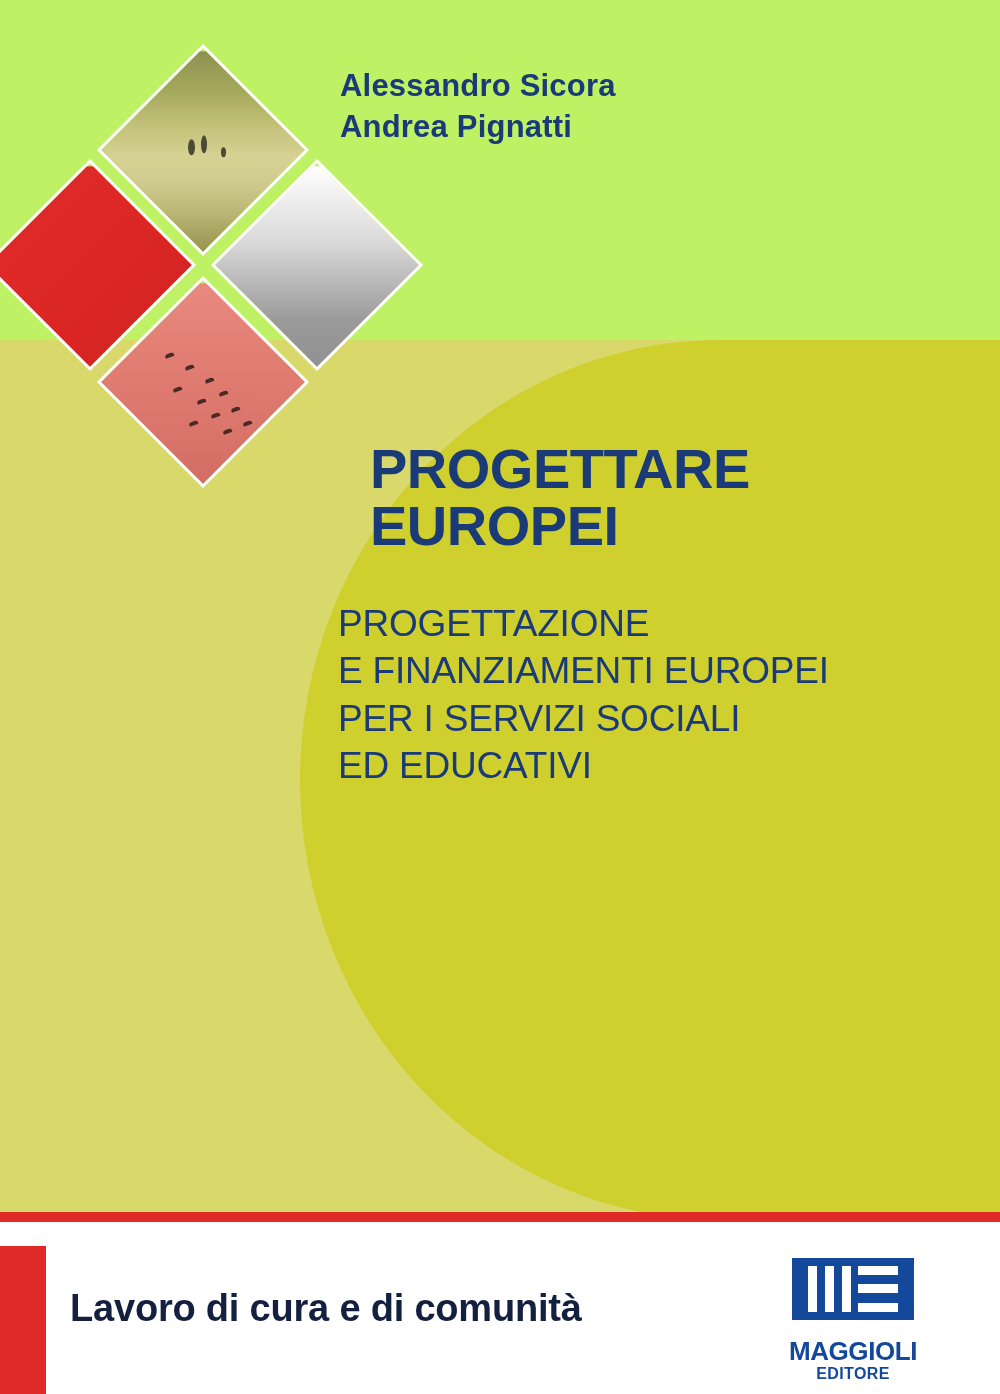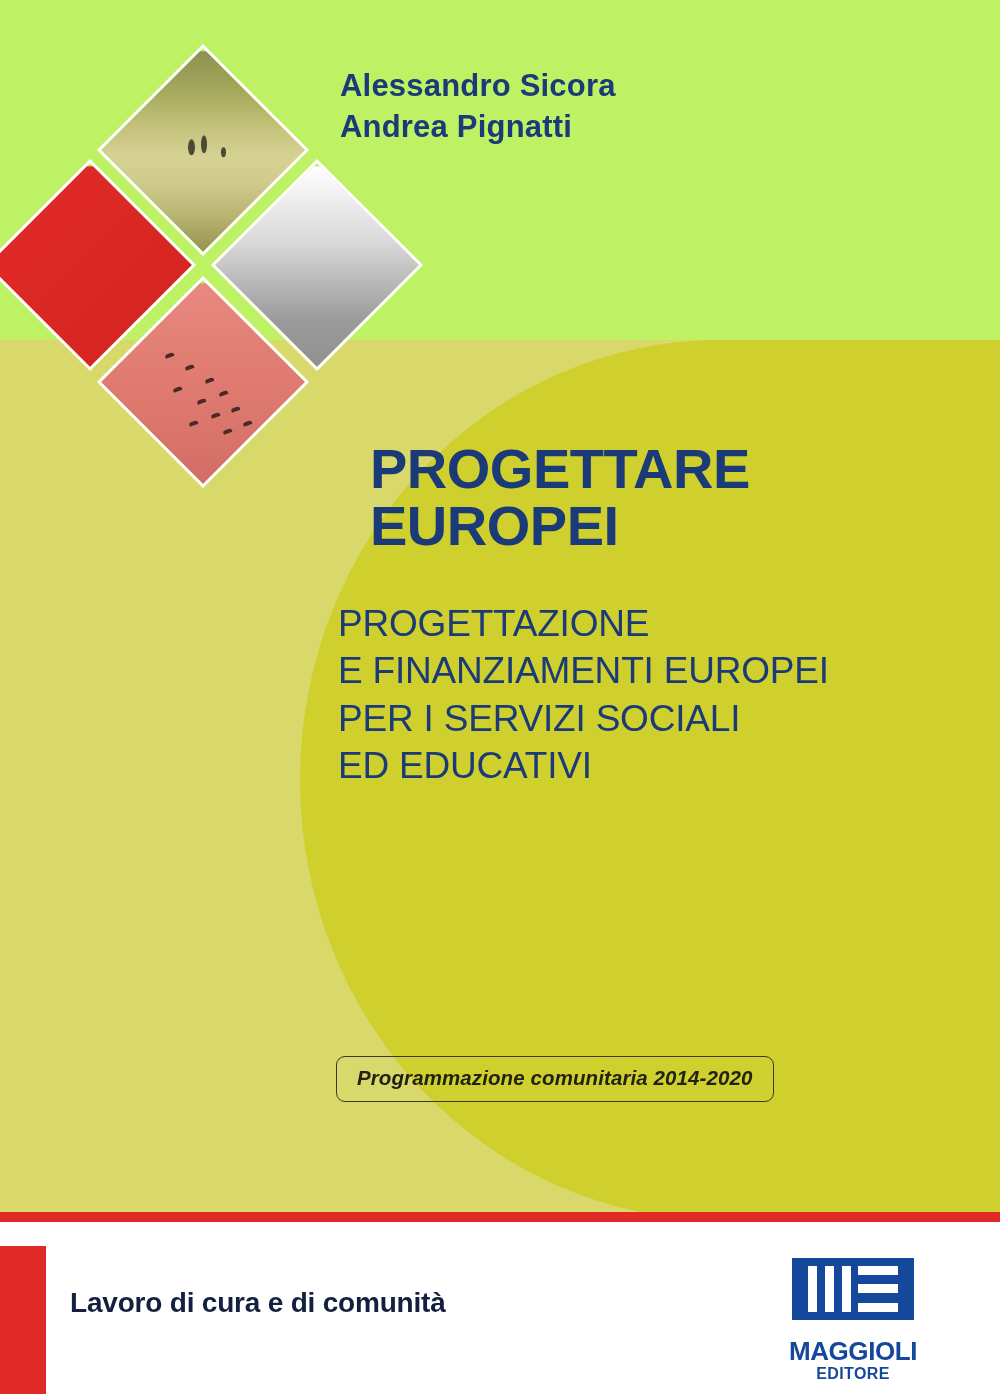--- a/index.html
+++ b/index.html
@@ -177,21 +177,21 @@
     font-style: italic;
     letter-spacing: .1px;
   }
 
   
   .series {
     position: absolute;
     left: 70px;
     top: 1287px;
     color: #14203f;
-    font-size: 28px;
+    font-size: 38px;
     font-weight: bold;
     letter-spacing: -0.2px;
   }
 
   
   .logo {
     position: absolute;
     left: 788px;
     top: 1258px;
     width: 130px;
@@ -282,21 +282,20 @@
     <div>EUROPEI</div>
   </div>
 
   <div class="subtitle">
     <div>PROGETTAZIONE</div>
     <div>E FINANZIAMENTI EUROPEI</div>
     <div>PER I SERVIZI SOCIALI</div>
     <div>ED EDUCATIVI</div>
   </div>
 
-  <div class="badge">Programmazione comunitaria 2014-2020</div>
 
   <div class="series">Lavoro di cura e di comunità</div>
 
   <div class="logo">
     <div class="logo-mark">
       <span class="bar v1"></span>
       <span class="bar v2"></span>
       <span class="bar v3"></span>
       <span class="bar h1"></span>
       <span class="bar h2"></span>

